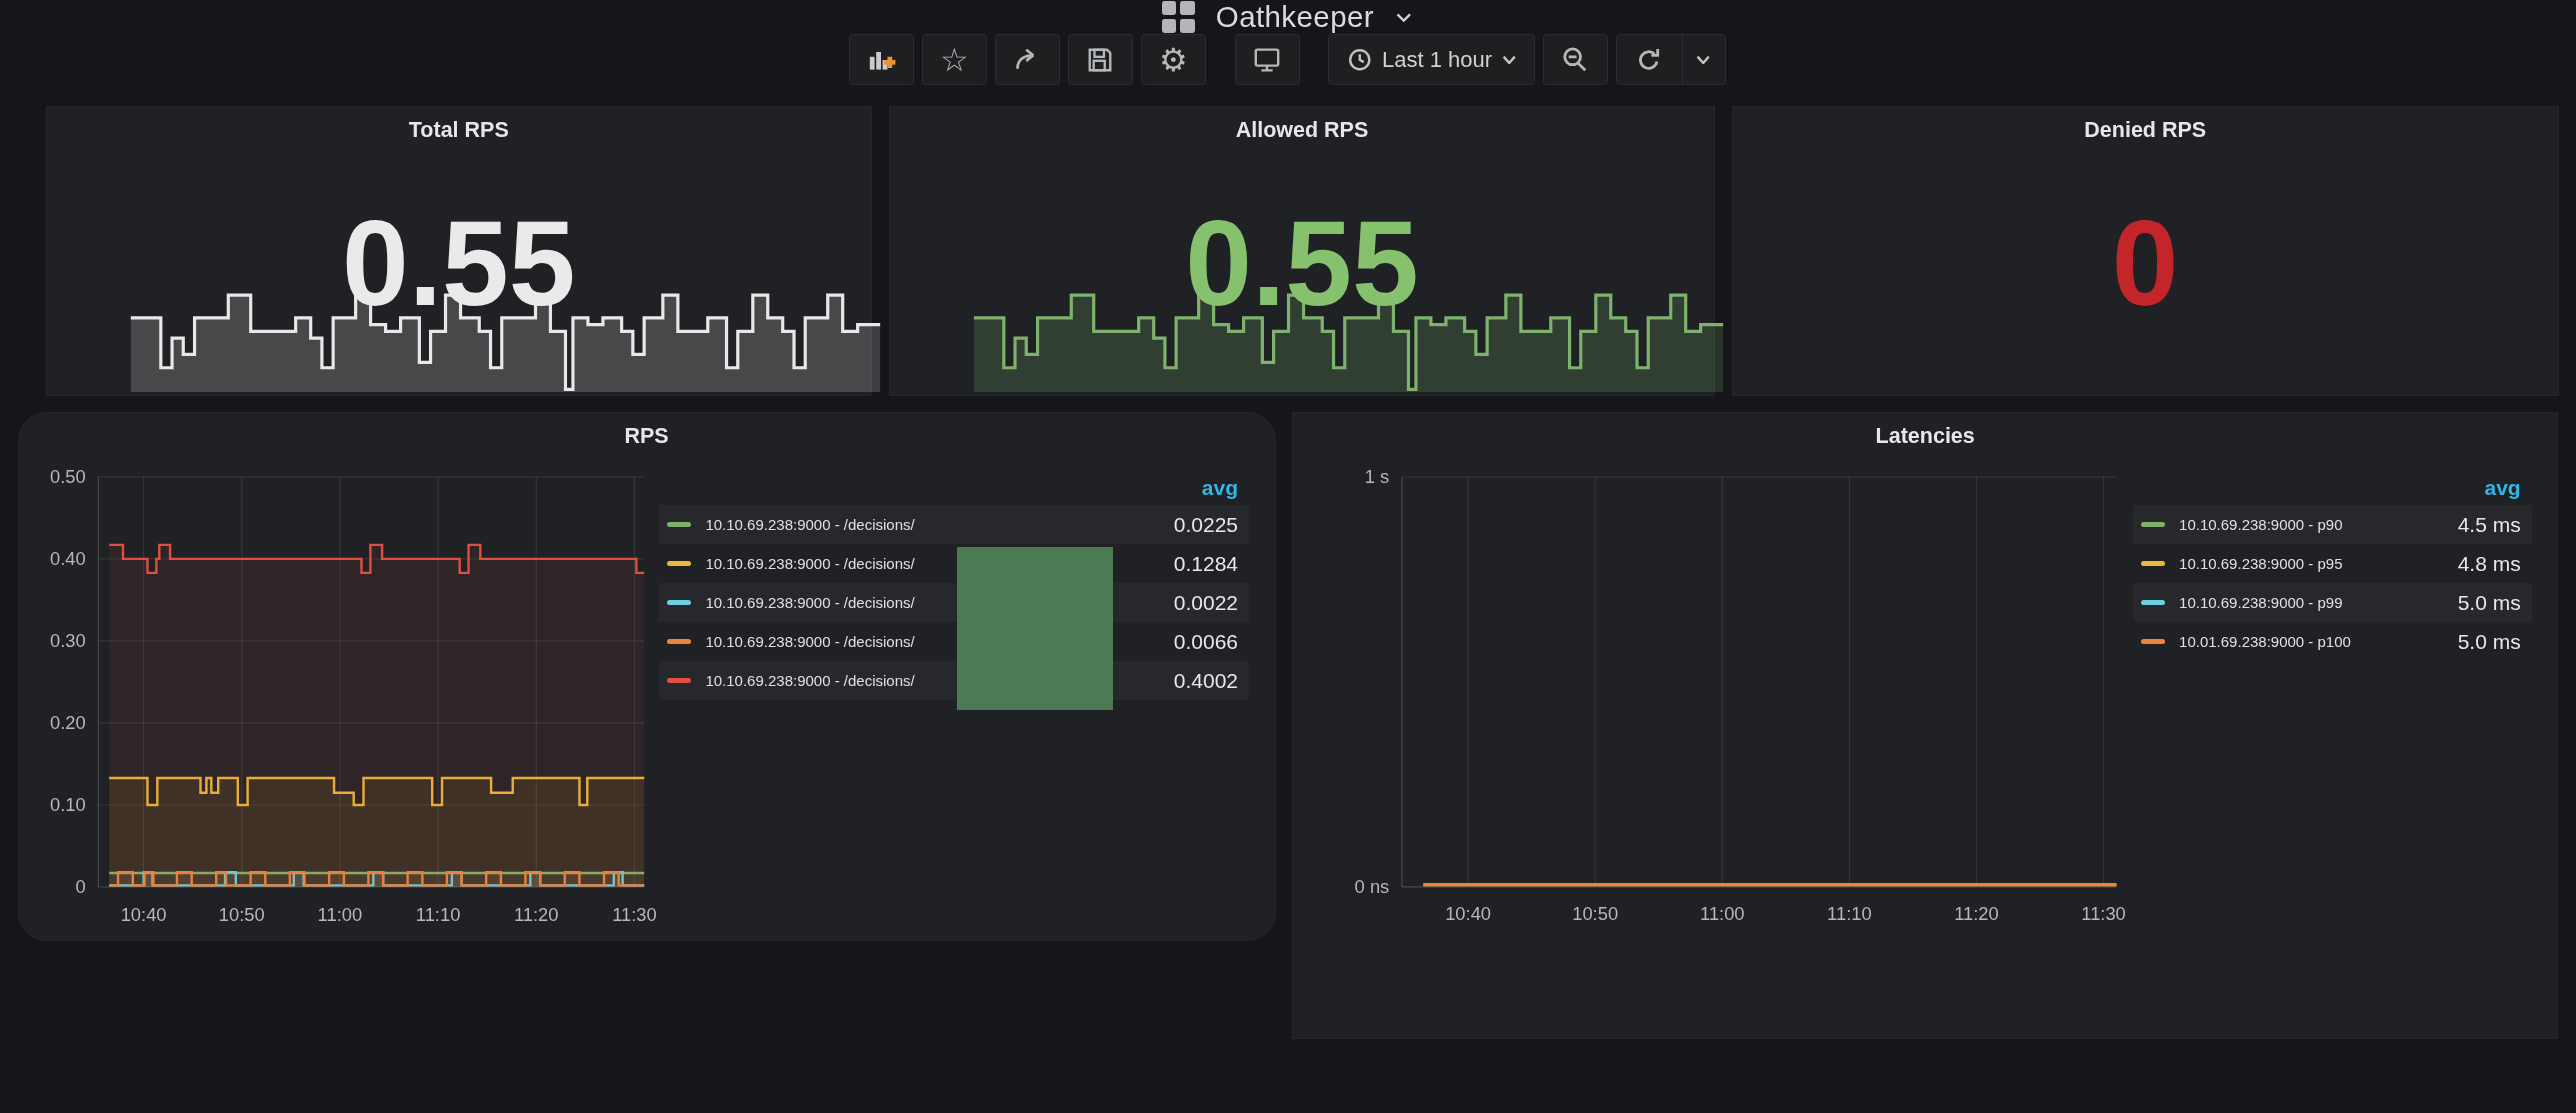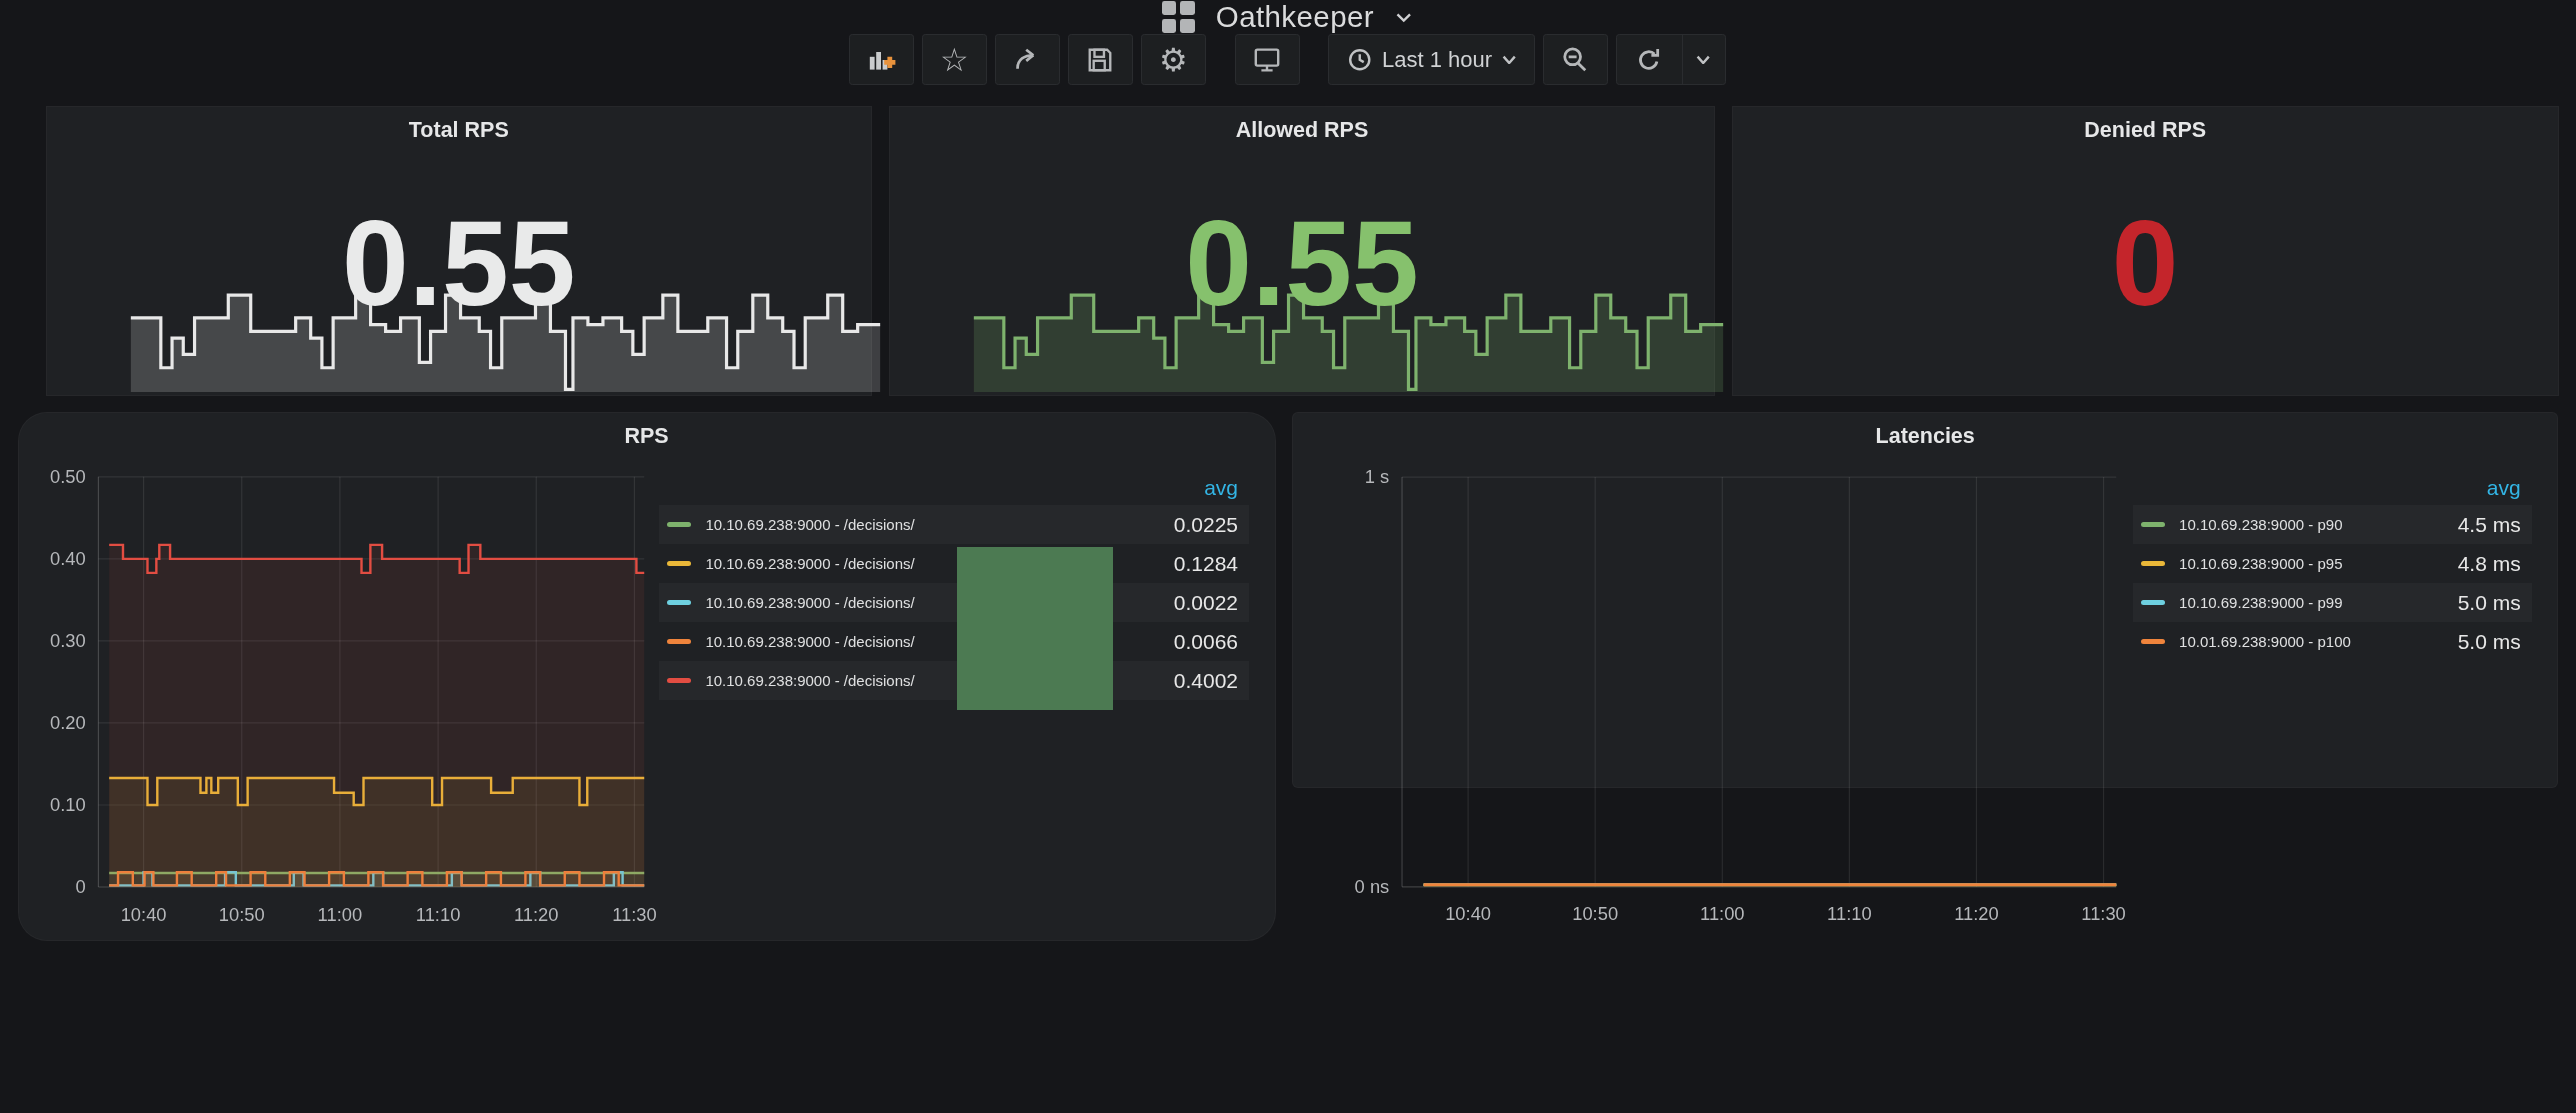--- a/index.html
+++ b/index.html
@@ -31,31 +31,31 @@
   .row { display:flex; gap:16.7px; }
   .row1 { margin-bottom:16px;padding-left:28px; }
   .panel { background:#1f2124; border:0.8px solid rgba(255,255,255,0.03); position:relative; }
   .stat-panel { flex:1 1 0; height:290px; }
   .panel-title { position:absolute; top:11px; left:0; right:0; text-align:center;
                  font-size:21.5px; font-weight:600; color:#e6e7e8; cursor:pointer; z-index:3; }
   .stat-value { position:absolute; top:46%; left:0; right:0; transform:translateY(-50%);
                 text-align:center; font-size:120px; font-weight:700; z-index:2;margin-top:24px; }
   .spark { position:absolute; left:83px; right:0; bottom:3.2px; height:105px; z-index:1; }
   .graph-panel-rps { width:1258px; height:529px;border-radius:29px; }
-  .graph-panel-lat { width:1266px; height:376px;border-radius:6px; }
+  .graph-panel-lat { width:1266px; height:627px; }
   .chart { position:absolute; top:43px; left:6.4px; }
   .chart-rps { width:632px; height:479px; }
   .chart-lat { width:829px; height:479px; }
   svg text.tick { font-family:"Liberation Sans", sans-serif; font-size:23px; font-weight:500; fill:#b6b8bb; }
   
   .legend { position:absolute; top:57px; right:25.5px; z-index:2; }
   .legend-rps { width:590px; }
   .legend-lat { width:399px; }
   .legend-head { height:35px; display:flex; justify-content:flex-end; align-items:center; padding-right:11px; }
-  .avg-link { color:#33b5e5; font-size:21px; font-weight:400; cursor:pointer; }
+  .avg-link { color:#33b5e5; font-size:21px; font-weight:700; cursor:pointer; }
   .legend-row { height:39px; display:flex; align-items:center; padding:0 11px 0 8px; cursor:pointer; }
   .legend-row:nth-child(even) { background:rgba(255,255,255,0.035); }
   .dash { width:24px; height:5.6px; border-radius:3.2px; margin-right:14.4px; flex:none; }
   .legend-label { font-size:15px; color:#dfe0e1; flex:1 1 auto; white-space:nowrap; overflow:hidden; }
   .legend-value { font-size:21px; color:#e8e8e8; text-align:right; white-space:nowrap; }
   .green-overlay { position:absolute; left:938px; top:134px; width:156px; height:163px; z-index:4; }
 </style>
 </head>
 <body>
 

